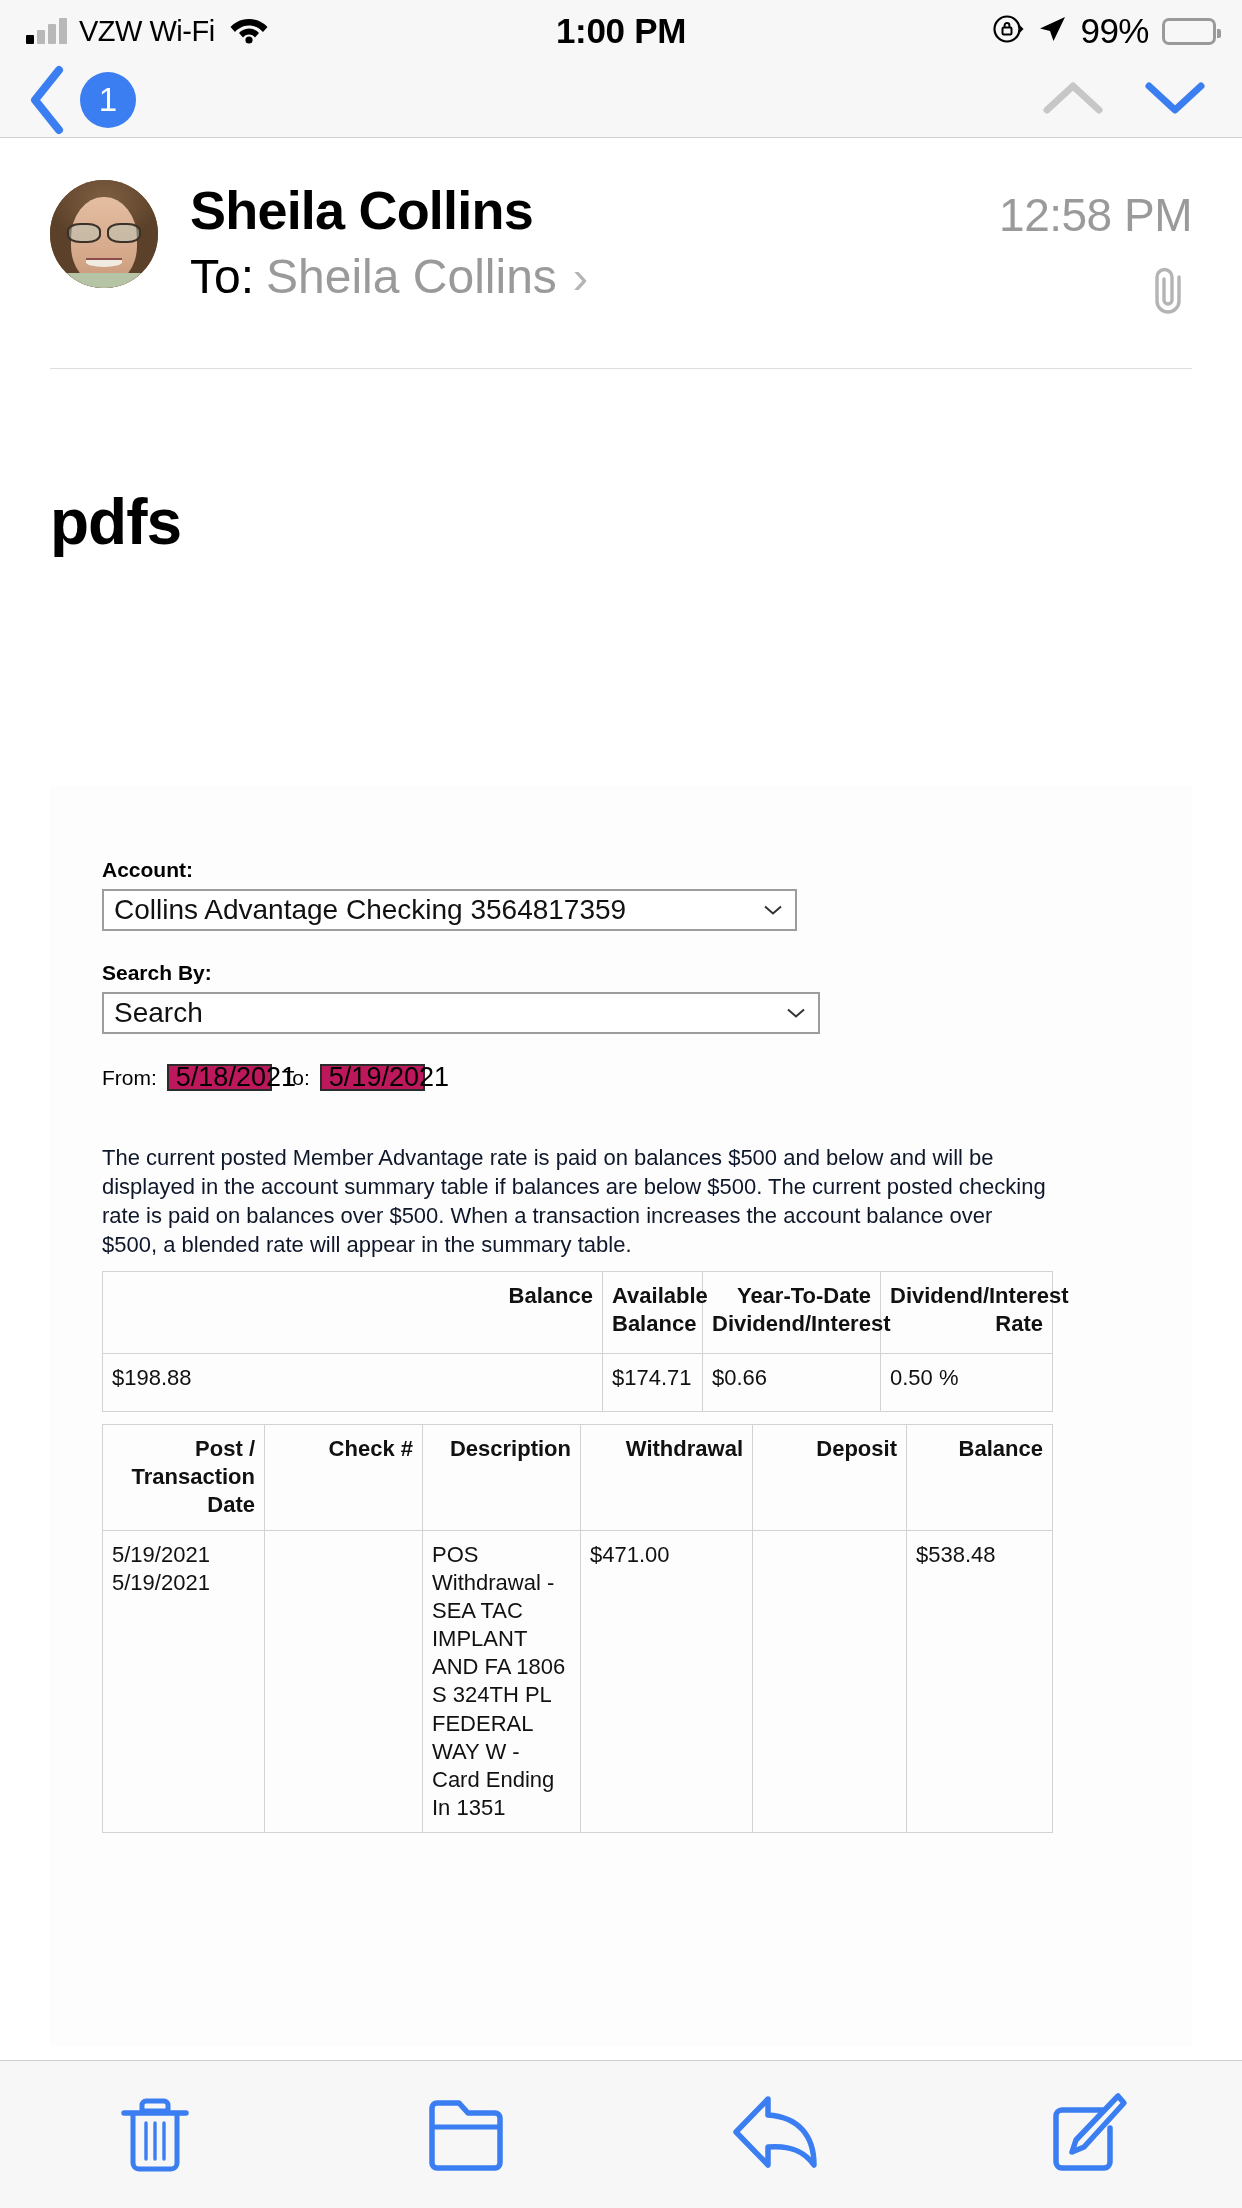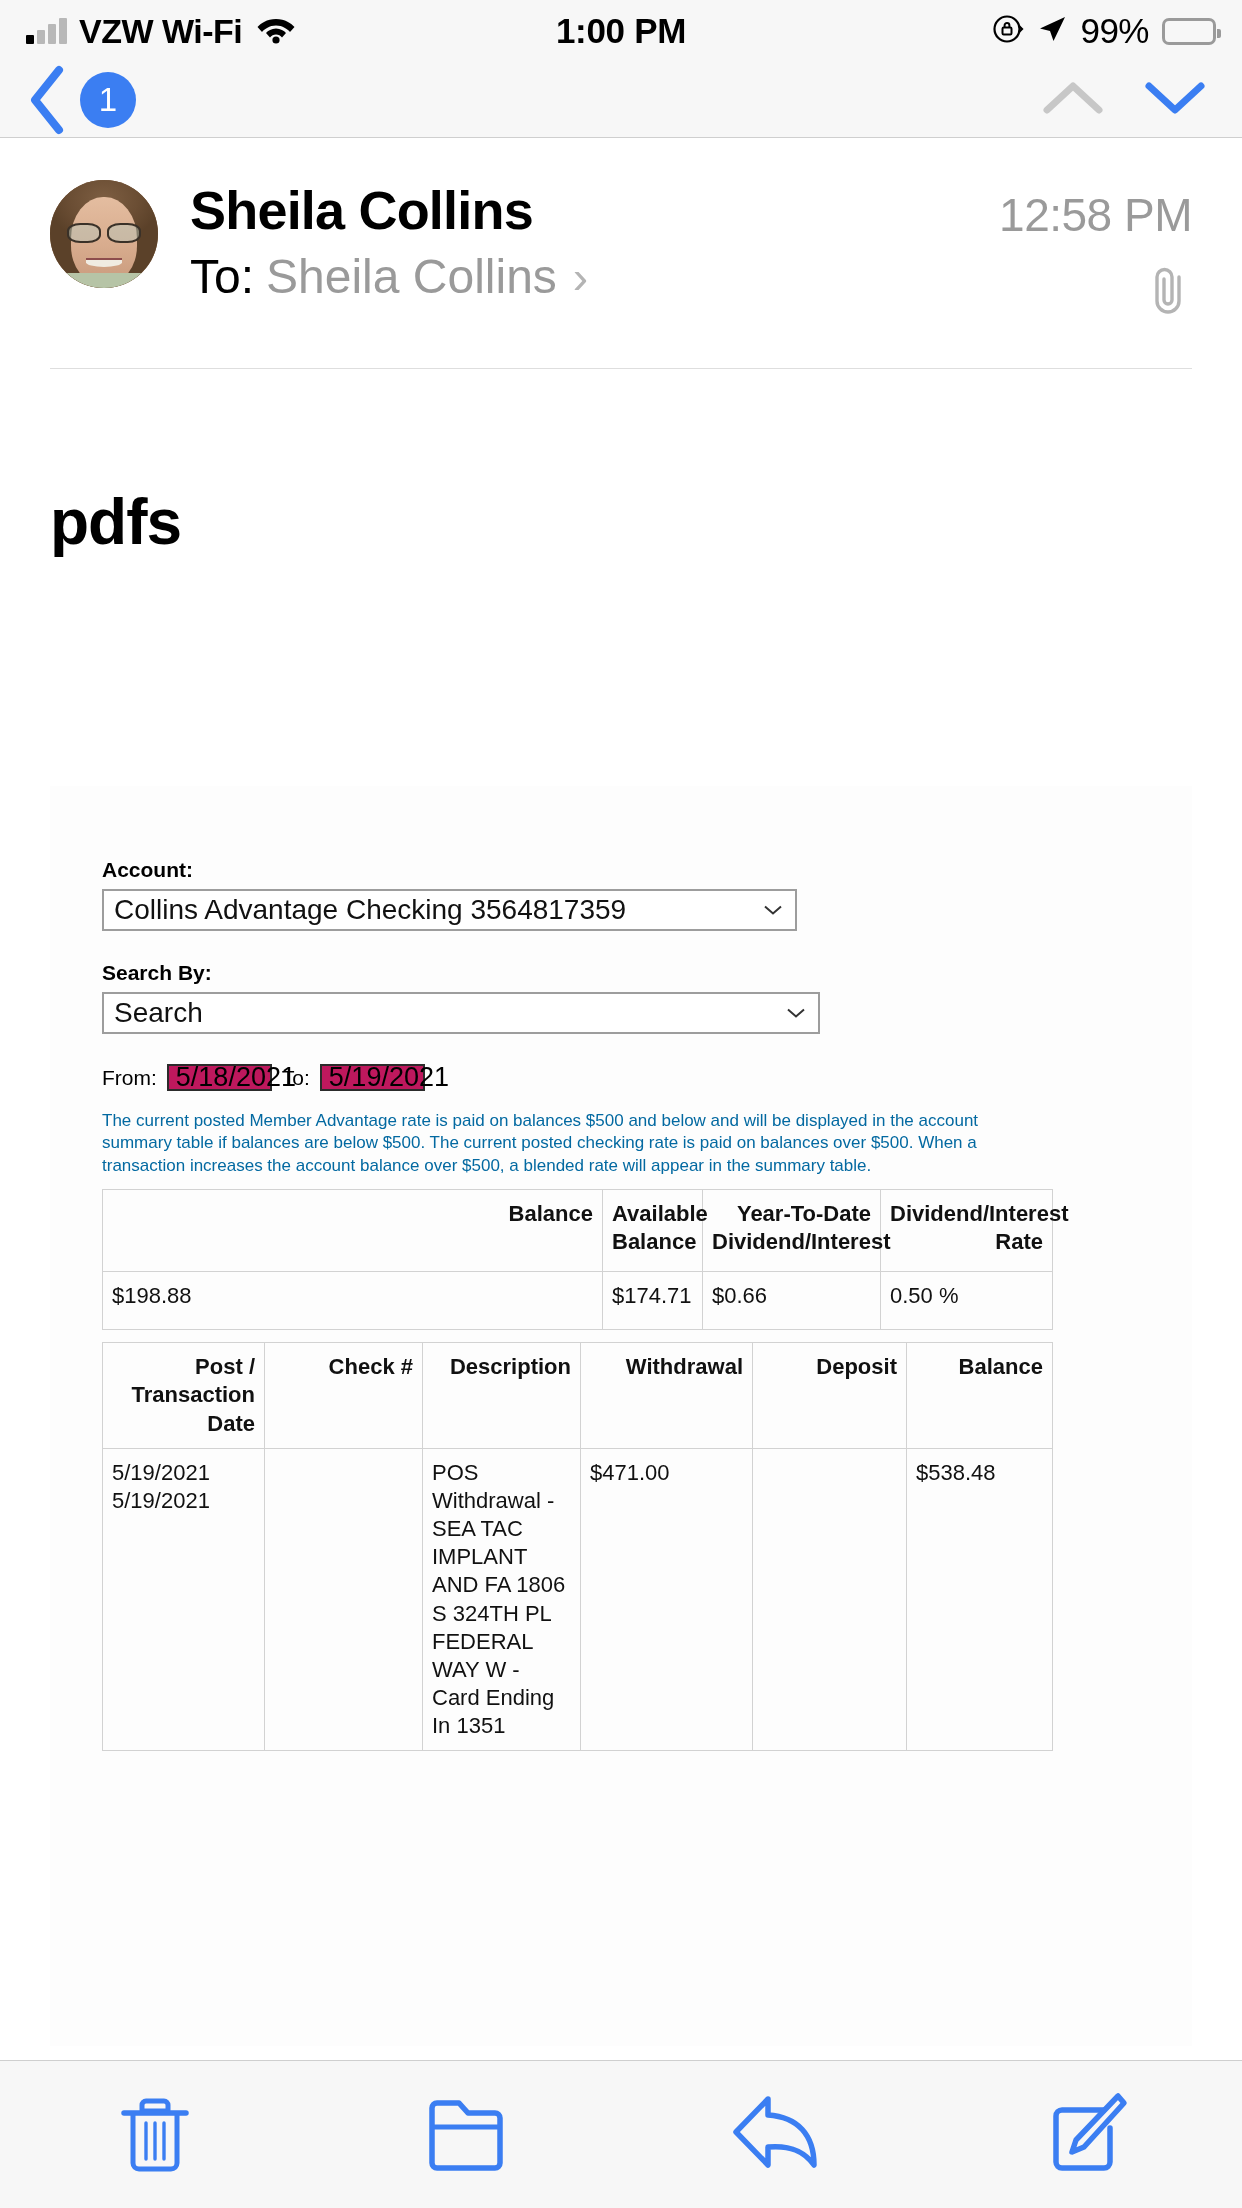--- a/index.html
+++ b/index.html
@@ -32,21 +32,21 @@
   }
   .sb-left { display: flex; align-items: center; gap: 12px; flex: 1 1 0; }
   .sb-center { flex: 0 0 auto; display: flex; justify-content: center; }
   .sb-right { display: flex; align-items: center; gap: 13px; flex: 1 1 0; justify-content: flex-end; }
   .signal-bars { display: flex; align-items: flex-end; gap: 3px; height: 26px; }
   .signal-bars i { display: block; width: 8px; border-radius: 1px; background: #b8b8b8; }
   .signal-bars i:nth-child(1) { height: 9px; background: #000; }
   .signal-bars i:nth-child(2) { height: 14px; }
   .signal-bars i:nth-child(3) { height: 20px; }
   .signal-bars i:nth-child(4) { height: 26px; }
-  .carrier-text { font-size: 34px; font-weight: 700; letter-spacing: -0.5px; }
+  .carrier-text { font-size: 29px; font-weight: 400; letter-spacing: -0.5px; }
   .wifi-icon { display: inline-block; margin-left: 2px; }
   .clock { font-size: 35px; font-weight: 600; letter-spacing: -0.3px; }
   .battery-pct { font-size: 35px; font-weight: 400; letter-spacing: -0.5px; }
   .battery-shell {
     width: 54px; height: 27px;
     border: 3px solid #9a9a9a;
     border-radius: 7px;
     position: relative;
     padding: 2px;
   }
@@ -244,25 +244,25 @@
     height: 27px;
     padding: 0 7px;
     display: flex;
     align-items: center;
     font-size: 27px;
     color: #000;
   }
   .date-from { width: 105px; }
   .date-to { width: 105px; }
   .rate-note {
-    margin-top: 19px;
+    margin-top: 52px;
     width: 950px;
-    font-size: 17px;
+    font-size: 22px;
     line-height: 1.32;
-    color: #0369a1;
+    color: #0f172a;
   }
   table.doc-table {
     border-collapse: collapse;
     margin-top: 12px;
     table-layout: fixed;
   }
   table.doc-table td, table.doc-table th {
     border: 1px solid #d2d2d2;
     vertical-align: top;
     padding: 10px 9px;

